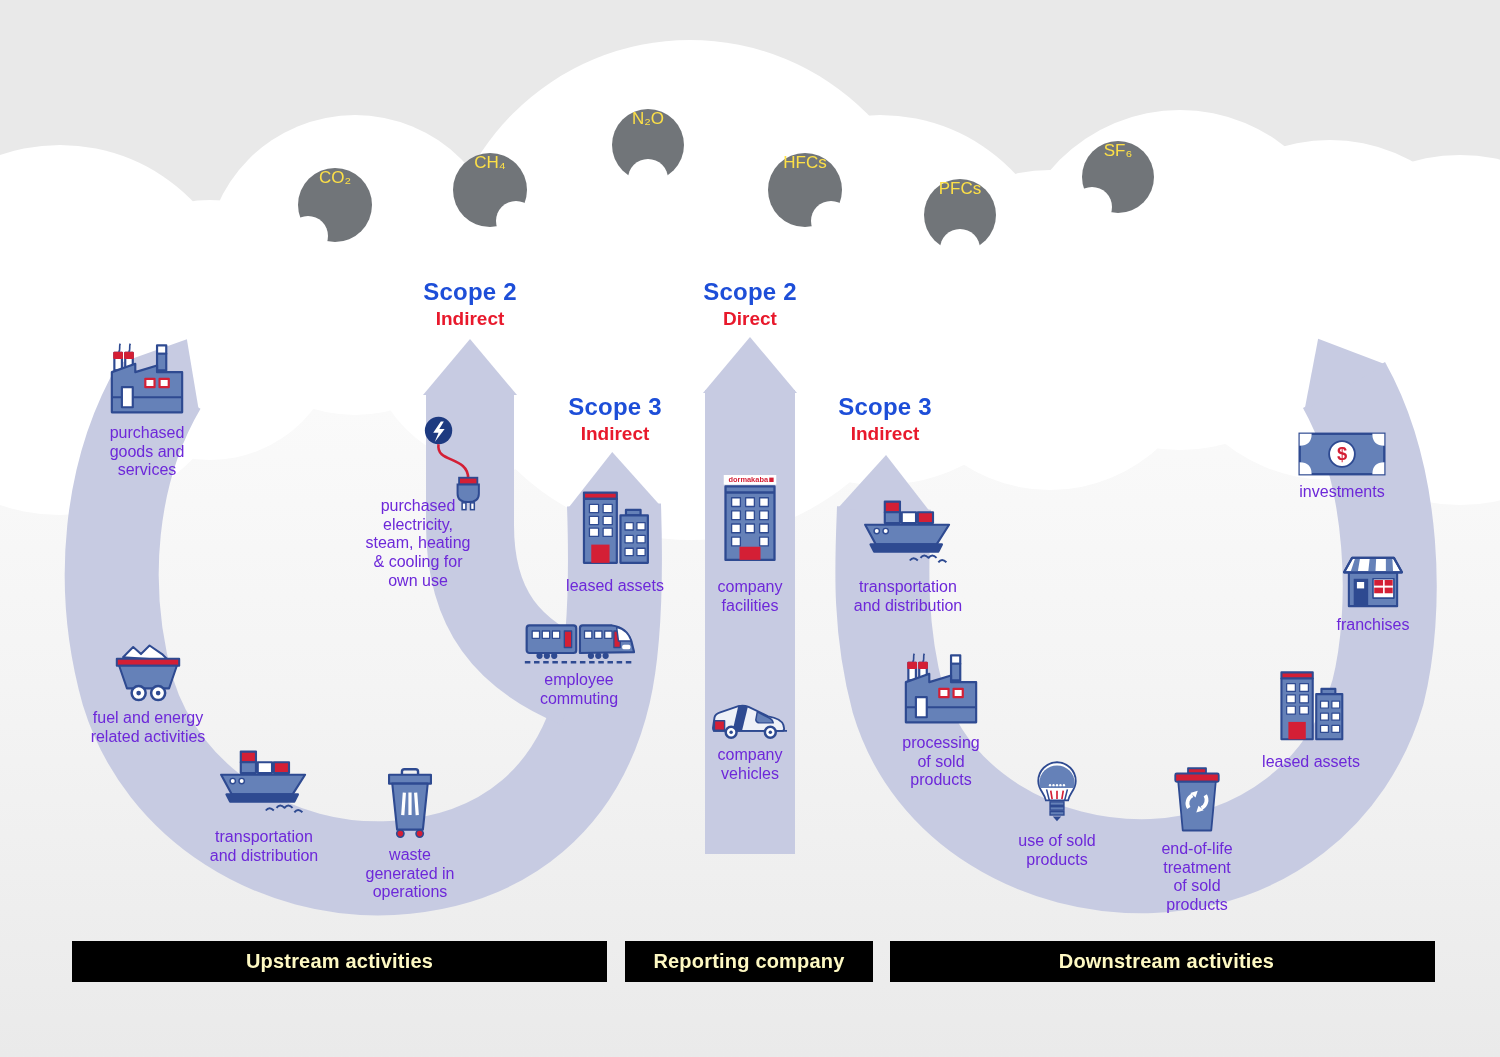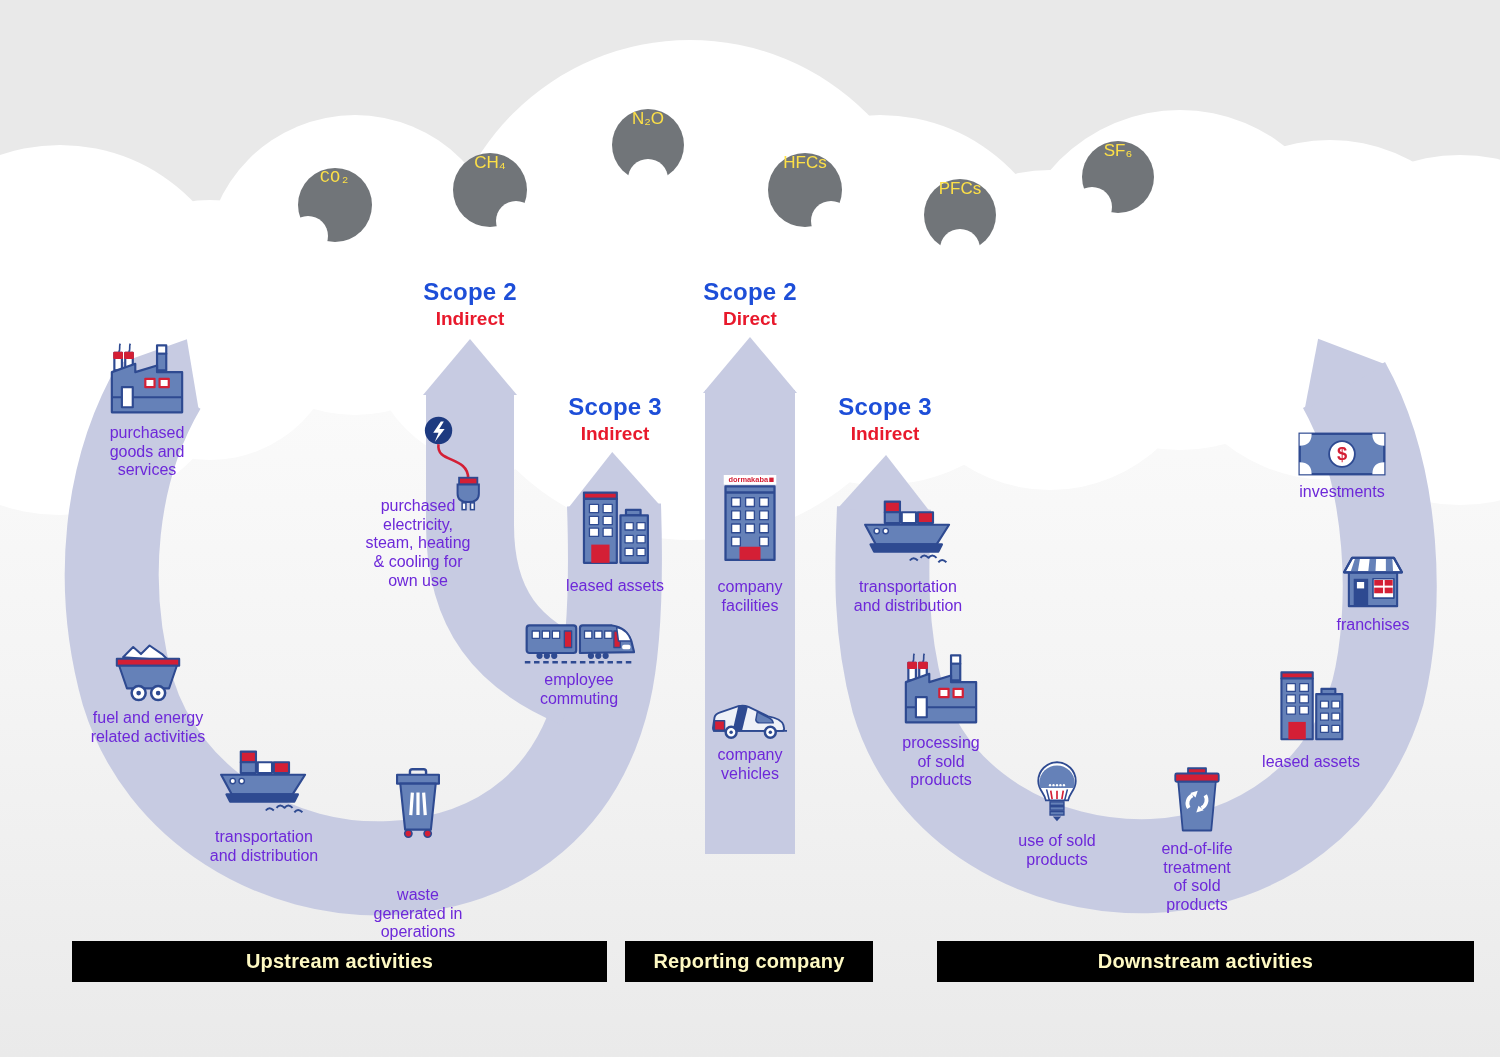--- a/index.html
+++ b/index.html
@@ -279,21 +279,21 @@
   </g>
 
   <g fill="none" stroke="#c7cbe2">
     <path d="M 160 385 C 110 470, 98 585, 128 692 C 163 806, 278 874, 392 868 C 508 861, 580 795, 604 692 C 616 640, 616 565, 614 505" stroke-width="94" marker-start="url(#tip)" marker-end="url(#tip)"></path>
     <path d="M 470 392 L 470 525 C 470 610, 508 655, 578 684" stroke-width="88" marker-start="url(#tip)"></path>
     <path d="M 750 390 L 750 854" stroke-width="90" marker-start="url(#tip)"></path>
     <path d="M 884 508 C 882 560, 878 625, 898 700 C 930 808, 1040 870, 1152 866 C 1262 861, 1348 795, 1378 692 C 1398 612, 1396 478, 1344 385" stroke-width="94" marker-start="url(#tip)" marker-end="url(#tip)"></path>
   </g>
 </svg>
 
-<div class="gas bite-bl" style="left:298px;top:168px;width:74px;height:74px;font-family:Liberation Mono, monospace;">
+<div class="gas bite-bl" style="left:298px;top:168px;width:74px;height:74px;">
       <span>CO₂</span>
     </div>
 <div class="gas bite-br" style="left:453px;top:153px;width:74px;height:74px;">
       <span>CH₄</span>
     </div>
 <div class="gas bite-b" style="left:612px;top:109px;width:72px;height:72px;">
       <span>N₂O</span>
     </div>
 <div class="gas bite-br" style="left:768px;top:153px;width:74px;height:74px;">
       <span>HFCs</span>
@@ -337,21 +337,21 @@
   <div class="lbl">fuel and energy
 related activities</div>
 </div>
 <div class="item" style="left:174px;top:748px;width:180px;">
   <svg class="ic" width="100" height="75">
         <use href="#i-ship"></use>
       </svg>
   <div class="lbl">transportation
 and distribution</div>
 </div>
-<div class="item" style="left:338px;top:765px;width:160px;gap:40px;">
+<div class="item" style="left:330px;top:765px;width:160px;">
   <svg class="ic" width="58" height="76">
         <use href="#i-bin"></use>
       </svg>
   <div class="lbl">waste
 generated in
 operations</div>
 </div>
 <div class="item" style="left:499px;top:618px;width:160px;">
   <svg class="ic" width="112" height="48">
         <use href="#i-train"></use>
@@ -443,17 +443,17 @@
       </svg>
   <div class="lbl">investments</div>
 </div>
 
 <div class="bar" style="left:72px;top:941px;width:535px;">
   <span>Upstream activities</span>
 </div>
 <div class="bar" style="left:625px;top:941px;width:248px;">
   <span>Reporting company</span>
 </div>
-<div class="bar" style="left:937px;top:941px;width:537px;">
+<div class="bar" style="left:890px;top:941px;width:537px;padding-left:8px;">
   <span>Downstream activities</span>
 </div>
 
 </div>
 
 </body></html>

